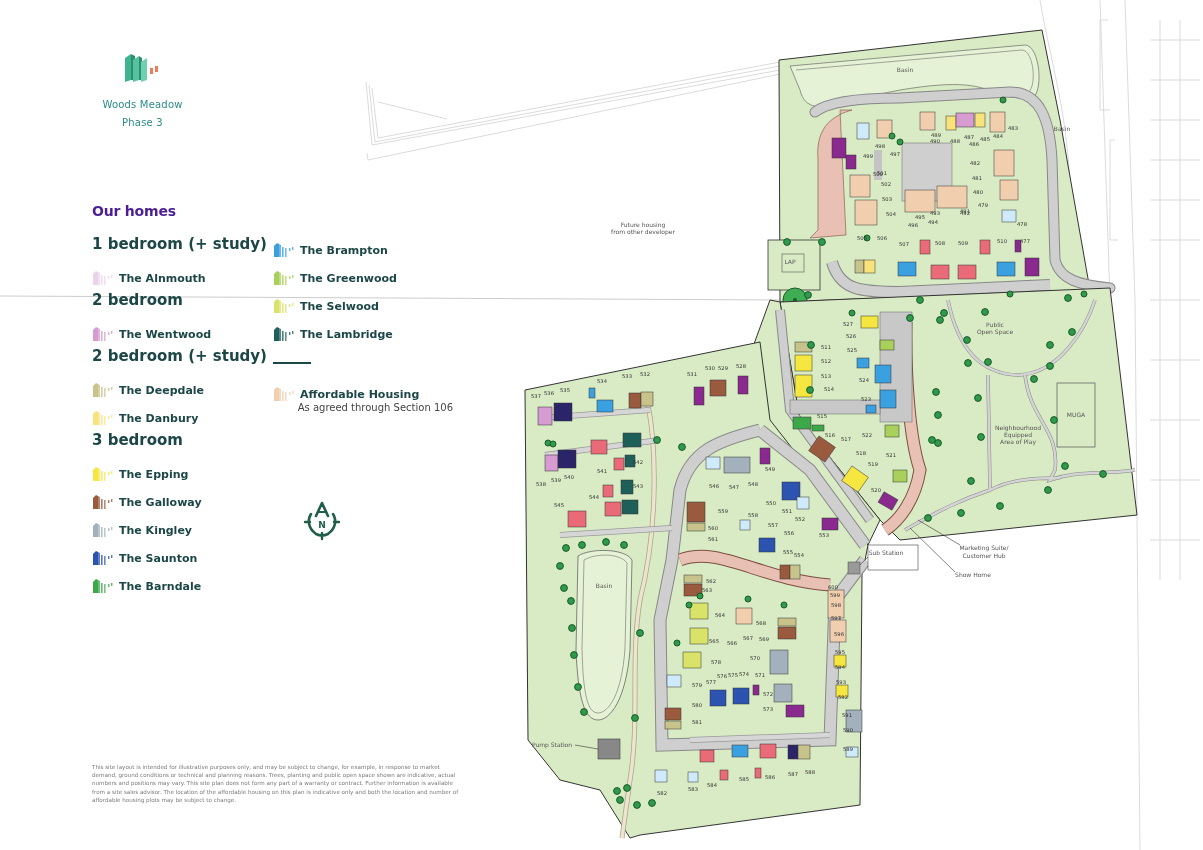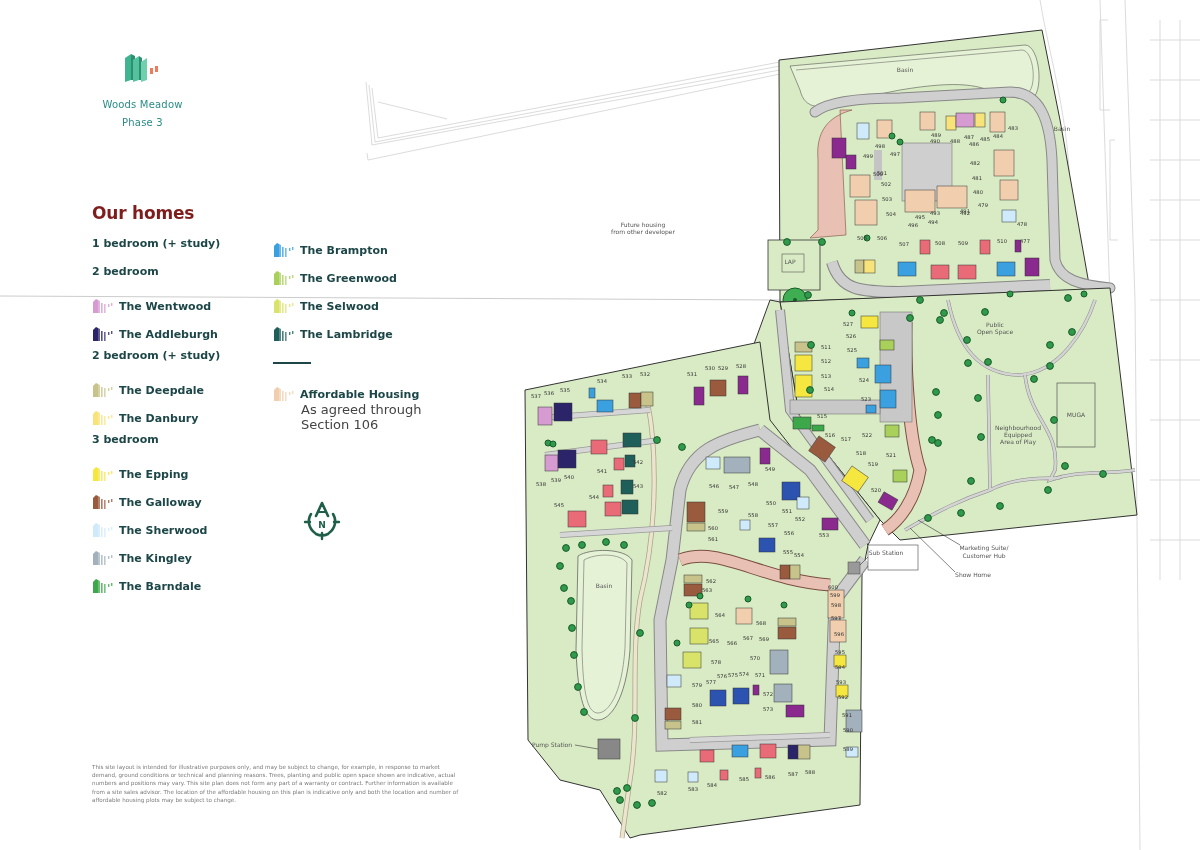--- a/index.html
+++ b/index.html
@@ -2,30 +2,30 @@
 <html><head>
 <meta charset="utf-8">
 <style>
   * { box-sizing: border-box; margin: 0; padding: 0; }
   html, body { width: 1203px; height: 850px; background: #ffffff; overflow: hidden; }
   body { position: relative; font-family: "DejaVu Sans", sans-serif; color: #1e4a4c; }
   .brand { position: absolute; left: 80px; top: 50px; width: 125px; text-align: center; }
   .brand-logo { display: block; margin: 0 auto 10px; }
   .brand-title { font-size: 10px; color: #2a8c86; line-height: 18px; letter-spacing: 0.2px; }
   .legend { position: absolute; left: 92px; top: 203px; }
-  .legend-heading { font-size: 17px; font-weight: bold; color: #7f1d1d; margin-bottom: 4px; letter-spacing: -0.2px; }
+  .legend-heading { font-size: 14px; font-weight: bold; color: #4c1d95; margin-bottom: 4px; letter-spacing: -0.2px; }
   .col { position: absolute; }
   .col1 { left: 92px; top: 236px; width: 175px; }
   .col2 { left: 273px; top: 236px; width: 180px; }
-  .group-title { font-size: 11px; font-weight: bold; color: #1c4647; height: 28px; line-height: 16px; }
+  .group-title { font-size: 15px; font-weight: bold; color: #1c4647; height: 28px; line-height: 16px; }
   .home { display: flex; align-items: center; height: 28px; }
   .home-icon { width: 22px; height: 16px; margin-right: 5px; flex-shrink: 0; }
   .home-label { font-size: 11px; font-weight: bold; color: #1c4647; }
   .divider { width: 38px; height: 2px; background: #1c4647; margin: 14px 0 16px; }
-  .aff-sub { font-size: 13px; color: #444; margin-left: 28px; margin-top: -6px; }
+  .aff-sub { font-size: 10px; color: #444; margin-top: -6px; text-align: right; }
   .compass { position: absolute; left: 301px; top: 500px; }
   .disclaimer { position: absolute; left: 92px; top: 763px; width: 370px; font-size: 5.6px; line-height: 8.2px; color: #7a7a7a; }
   .map { position: absolute; left: 0; top: 0; }
   .map text { font-family: "DejaVu Sans", sans-serif; }
 </style>
 </head>
 <body>
 
 <svg class="map" width="1203" height="850" viewBox="0 0 1203 850">
 
@@ -454,43 +454,43 @@
   <div class="brand-title">Woods Meadow</div>
   <div class="brand-title">Phase 3</div>
 </div>
 
 <div class="legend">
   <div class="legend-heading">Our homes</div>
 </div>
 
 <div class="col col1">
   <div class="group-title">1 bedroom (+ study)</div>
+  <div class="home">
+    <svg class="home-icon" viewBox="0 0 22 16">
+        <path d="M1,4 L4,1 L6,2 L6,15 L1,15 Z" fill="#ecd3ea"></path>
+        <path d="M6,2 L8,3 L8,15 L6,15 Z" fill="#ecd3ea" opacity="0.75"></path>
+        <rect x="9" y="5" width="1.6" height="10" fill="#ecd3ea" opacity="0.8"></rect>
+        <rect x="12" y="6" width="1.6" height="9" fill="#ecd3ea" opacity="0.7"></rect>
+        <rect x="16" y="6" width="1.4" height="3" fill="#ecd3ea" opacity="0.8"></rect>
+        <rect x="19" y="5" width="1.4" height="3" fill="#ecd3ea" opacity="0.8"></rect>
+      </svg>
+    <span class="home-label">The Alnmouth</span>
+  </div>
   <div class="group-title">2 bedroom</div>
   <div class="home">
     <svg class="home-icon" viewBox="0 0 22 16">
         <path d="M1,4 L4,1 L6,2 L6,15 L1,15 Z" fill="#d69bd0"></path>
         <path d="M6,2 L8,3 L8,15 L6,15 Z" fill="#d69bd0" opacity="0.75"></path>
         <rect x="9" y="5" width="1.6" height="10" fill="#d69bd0" opacity="0.8"></rect>
         <rect x="12" y="6" width="1.6" height="9" fill="#d69bd0" opacity="0.7"></rect>
         <rect x="16" y="6" width="1.4" height="3" fill="#d69bd0" opacity="0.8"></rect>
         <rect x="19" y="5" width="1.4" height="3" fill="#d69bd0" opacity="0.8"></rect>
       </svg>
     <span class="home-label">The Wentwood</span>
   </div>
-  <div class="home">
-    <svg class="home-icon" viewBox="0 0 22 16">
-        <path d="M1,4 L4,1 L6,2 L6,15 L1,15 Z" fill="#2b2468"></path>
-        <path d="M6,2 L8,3 L8,15 L6,15 Z" fill="#2b2468" opacity="0.75"></path>
-        <rect x="9" y="5" width="1.6" height="10" fill="#2b2468" opacity="0.8"></rect>
-        <rect x="12" y="6" width="1.6" height="9" fill="#2b2468" opacity="0.7"></rect>
-        <rect x="16" y="6" width="1.4" height="3" fill="#2b2468" opacity="0.8"></rect>
-        <rect x="19" y="5" width="1.4" height="3" fill="#2b2468" opacity="0.8"></rect>
-      </svg>
-    <span class="home-label">The Addleburgh</span>
-  </div>
   <div class="group-title">2 bedroom  (+ study)</div>
   <div class="home">
     <svg class="home-icon" viewBox="0 0 22 16">
         <path d="M1,4 L4,1 L6,2 L6,15 L1,15 Z" fill="#c8c38a"></path>
         <path d="M6,2 L8,3 L8,15 L6,15 Z" fill="#c8c38a" opacity="0.75"></path>
         <rect x="9" y="5" width="1.6" height="10" fill="#c8c38a" opacity="0.8"></rect>
         <rect x="12" y="6" width="1.6" height="9" fill="#c8c38a" opacity="0.7"></rect>
         <rect x="16" y="6" width="1.4" height="3" fill="#c8c38a" opacity="0.8"></rect>
         <rect x="19" y="5" width="1.4" height="3" fill="#c8c38a" opacity="0.8"></rect>
       </svg>
@@ -525,39 +525,39 @@
         <path d="M6,2 L8,3 L8,15 L6,15 Z" fill="#9a5a3e" opacity="0.75"></path>
         <rect x="9" y="5" width="1.6" height="10" fill="#9a5a3e" opacity="0.8"></rect>
         <rect x="12" y="6" width="1.6" height="9" fill="#9a5a3e" opacity="0.7"></rect>
         <rect x="16" y="6" width="1.4" height="3" fill="#9a5a3e" opacity="0.8"></rect>
         <rect x="19" y="5" width="1.4" height="3" fill="#9a5a3e" opacity="0.8"></rect>
       </svg>
     <span class="home-label">The Galloway</span>
   </div>
   <div class="home">
     <svg class="home-icon" viewBox="0 0 22 16">
-        <path d="M1,4 L4,1 L6,2 L6,15 L1,15 Z" fill="#cfeafa"></path>
-        <path d="M6,2 L8,3 L8,15 L6,15 Z" fill="#cfeafa" opacity="0.75"></path>
-        <rect x="9" y="5" width="1.6" height="10" fill="#cfeafa" opacity="0.8"></rect>
-        <rect x="12" y="6" width="1.6" height="9" fill="#cfeafa" opacity="0.7"></rect>
-        <rect x="16" y="6" width="1.4" height="3" fill="#cfeafa" opacity="0.8"></rect>
-        <rect x="19" y="5" width="1.4" height="3" fill="#cfeafa" opacity="0.8"></rect>
-      </svg>
-    <span class="home-label">The Sherwood</span>
-  </div>
-  <div class="home">
-    <svg class="home-icon" viewBox="0 0 22 16">
         <path d="M1,4 L4,1 L6,2 L6,15 L1,15 Z" fill="#a3b1bd"></path>
         <path d="M6,2 L8,3 L8,15 L6,15 Z" fill="#a3b1bd" opacity="0.75"></path>
         <rect x="9" y="5" width="1.6" height="10" fill="#a3b1bd" opacity="0.8"></rect>
         <rect x="12" y="6" width="1.6" height="9" fill="#a3b1bd" opacity="0.7"></rect>
         <rect x="16" y="6" width="1.4" height="3" fill="#a3b1bd" opacity="0.8"></rect>
         <rect x="19" y="5" width="1.4" height="3" fill="#a3b1bd" opacity="0.8"></rect>
       </svg>
     <span class="home-label">The Kingley</span>
+  </div>
+  <div class="home">
+    <svg class="home-icon" viewBox="0 0 22 16">
+        <path d="M1,4 L4,1 L6,2 L6,15 L1,15 Z" fill="#2d53b0"></path>
+        <path d="M6,2 L8,3 L8,15 L6,15 Z" fill="#2d53b0" opacity="0.75"></path>
+        <rect x="9" y="5" width="1.6" height="10" fill="#2d53b0" opacity="0.8"></rect>
+        <rect x="12" y="6" width="1.6" height="9" fill="#2d53b0" opacity="0.7"></rect>
+        <rect x="16" y="6" width="1.4" height="3" fill="#2d53b0" opacity="0.8"></rect>
+        <rect x="19" y="5" width="1.4" height="3" fill="#2d53b0" opacity="0.8"></rect>
+      </svg>
+    <span class="home-label">The Saunton</span>
   </div>
   <div class="home">
     <svg class="home-icon" viewBox="0 0 22 16">
         <path d="M1,4 L4,1 L6,2 L6,15 L1,15 Z" fill="#3ca84a"></path>
         <path d="M6,2 L8,3 L8,15 L6,15 Z" fill="#3ca84a" opacity="0.75"></path>
         <rect x="9" y="5" width="1.6" height="10" fill="#3ca84a" opacity="0.8"></rect>
         <rect x="12" y="6" width="1.6" height="9" fill="#3ca84a" opacity="0.7"></rect>
         <rect x="16" y="6" width="1.4" height="3" fill="#3ca84a" opacity="0.8"></rect>
         <rect x="19" y="5" width="1.4" height="3" fill="#3ca84a" opacity="0.8"></rect>
       </svg>

